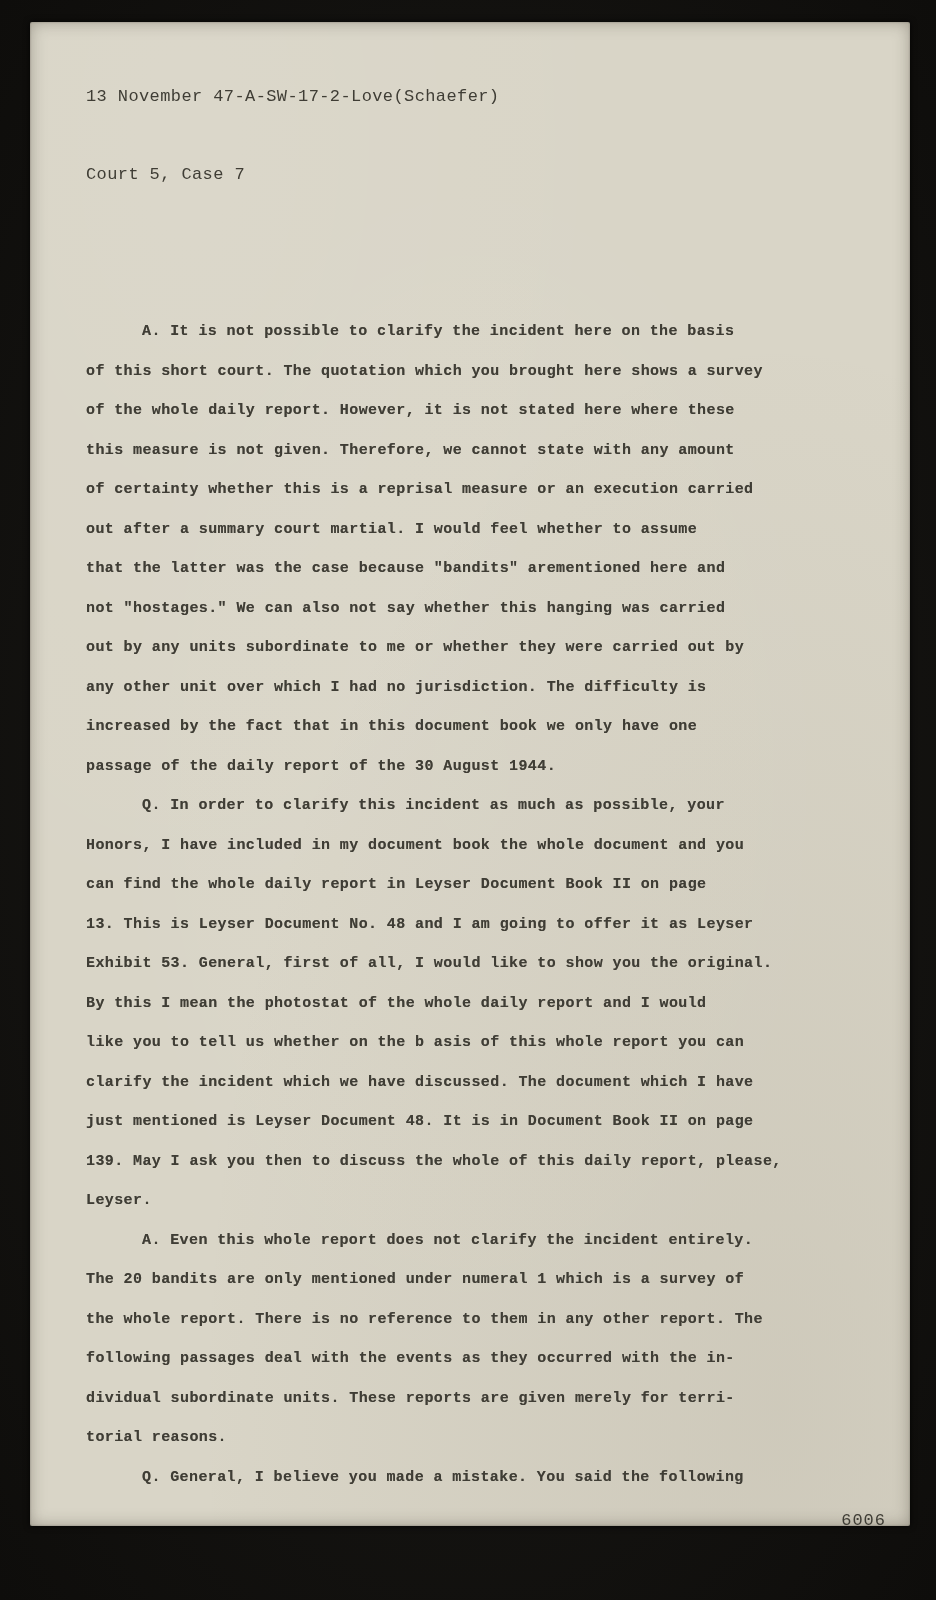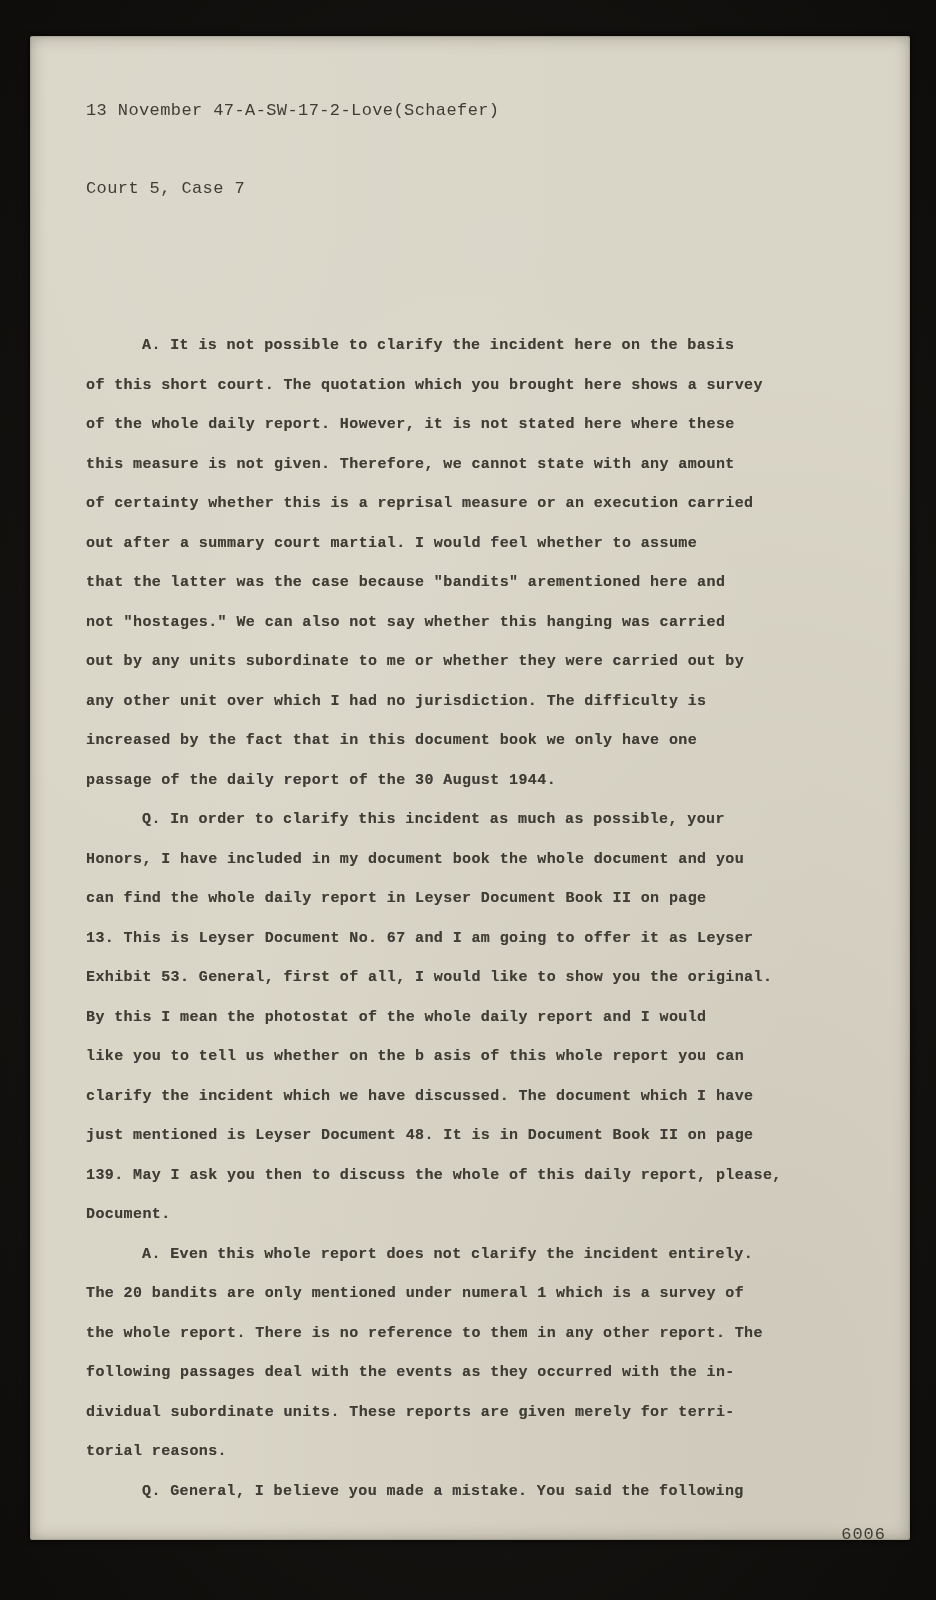--- a/index.html
+++ b/index.html
@@ -13,21 +13,21 @@
   .scan-bg {
     position: relative;
     width: 936px;
     height: 1600px;
     background:
       radial-gradient(ellipse at 50% 50%, #1b1a17 0%, #0e0d0b 100%);
   }
   .paper {
     position: absolute;
     left: 30px;
-    top: 36px;
+    top: 22px;
     width: 880px;
     height: 1504px;
     box-sizing: border-box;
     background:
       radial-gradient(ellipse at 18% 8%, rgba(255,255,255,0.06), transparent 45%),
       radial-gradient(ellipse at 85% 92%, rgba(110,100,80,0.10), transparent 55%),
       radial-gradient(ellipse at 50% 50%, rgba(255,255,250,0.04), transparent 70%),
       var(--paper, #d9d5c7);
     box-shadow:
       inset 0 0 16px rgba(55,48,38,0.35),
@@ -84,28 +84,28 @@
         <div class="line">out after a summary court martial. I would feel whether to assume</div>
         <div class="line">that the latter was the case because "bandits" arementioned here and</div>
         <div class="line">not "hostages." We can also not say whether this hanging was carried</div>
         <div class="line">out by any units subordinate to me or whether they were carried out by</div>
         <div class="line">any other unit over which I had no jurisdiction. The difficulty is</div>
         <div class="line">increased by the fact that in this document book we only have one</div>
         <div class="line">passage of the daily report of the 30 August 1944.</div>
         <div class="line first">Q. In order to clarify this incident as much as possible, your</div>
         <div class="line">Honors, I have included in my document book the whole document and you</div>
         <div class="line">can find the whole daily report in Leyser Document Book II on page</div>
-        <div class="line">13. This is Leyser Document No. 67 and I am going to offer it as Leyser</div>
+        <div class="line">13. This is Leyser Document No. 48 and I am going to offer it as Leyser</div>
         <div class="line">Exhibit 53. General, first of all, I would like to show you the original.</div>
         <div class="line">By this I mean the photostat of the whole daily report and I would</div>
         <div class="line">like you to tell us whether on the b asis of this whole report you can</div>
         <div class="line">clarify the incident which we have discussed. The document which I have</div>
         <div class="line">just mentioned is Leyser Document 48. It is in Document Book II on page</div>
         <div class="line">139. May I ask you then to discuss the whole of this daily report, please,</div>
-        <div class="line">Document.</div>
+        <div class="line">Leyser.</div>
         <div class="line first">A. Even this whole report does not clarify the incident entirely.</div>
         <div class="line">The 20 bandits are only mentioned under numeral 1 which is a survey of</div>
         <div class="line">the whole report. There is no reference to them in any other report. The</div>
         <div class="line">following passages deal with the events as they occurred with the in-</div>
         <div class="line">dividual subordinate units. These reports are given merely for terri-</div>
         <div class="line">torial reasons.</div>
         <div class="line first">Q. General, I believe you made a mistake. You said the following</div>
       </div>
     <div class="page-number">6006</div>
   </div>

